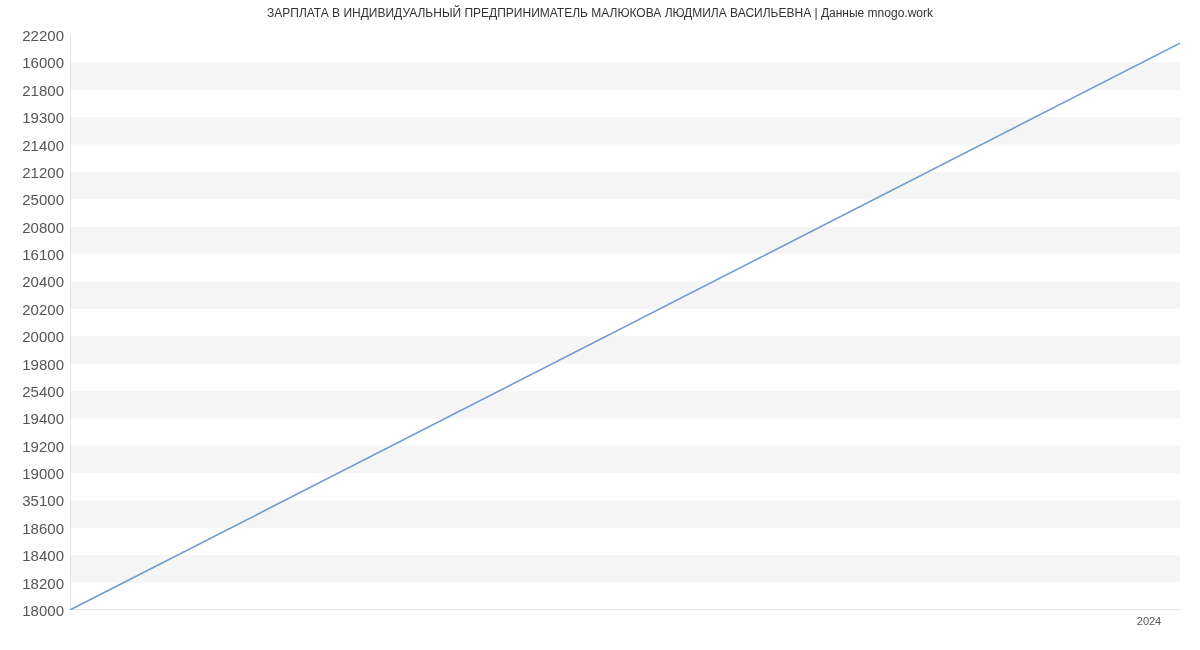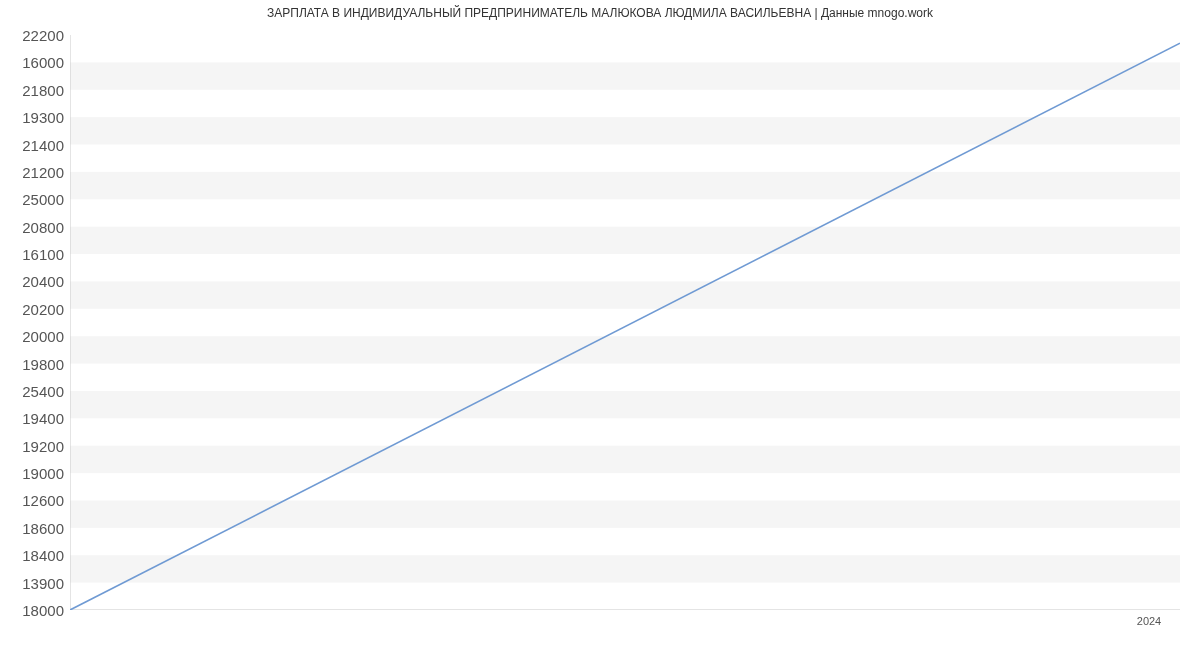--- a/index.html
+++ b/index.html
@@ -109,24 +109,24 @@
         <line x1="-5" x2="0" y1="54.7619047619047" y2="54.7619047619047" class="tick-line"></line>
         <line x1="-5" x2="0" y1="27.380952380952408" y2="27.380952380952408" class="tick-line"></line>
         <line x1="-5" x2="0" y1="0" y2="0" class="tick-line"></line>
         <line x1="0" x2="0" y1="575" y2="580" class="tick-line"></line>
         <line x1="1110" x2="1110" y1="575" y2="580" class="tick-line"></line>
         <path d="M0 575 L1110 8.214285714285666" class="series-line" style="stroke: rgb(111, 154, 211);"></path>
       </svg>
   </div>
   <div id="labels">
       <div class="y-tick-label" style="top: 610px;">18000</div>
-      <div class="y-tick-label" style="top: 582.619px;">13900</div>
+      <div class="y-tick-label" style="top: 582.619px;">18200</div>
       <div class="y-tick-label" style="top: 555.238px;">18400</div>
       <div class="y-tick-label" style="top: 527.857px;">18600</div>
-      <div class="y-tick-label" style="top: 500.476px;">12600</div>
+      <div class="y-tick-label" style="top: 500.476px;">35100</div>
       <div class="y-tick-label" style="top: 473.095px;">19000</div>
       <div class="y-tick-label" style="top: 445.714px;">19200</div>
       <div class="y-tick-label" style="top: 418.333px;">19400</div>
       <div class="y-tick-label" style="top: 390.952px;">25400</div>
       <div class="y-tick-label" style="top: 363.571px;">19800</div>
       <div class="y-tick-label" style="top: 336.19px;">20000</div>
       <div class="y-tick-label" style="top: 308.81px;">20200</div>
       <div class="y-tick-label" style="top: 281.429px;">20400</div>
       <div class="y-tick-label" style="top: 254.048px;">16100</div>
       <div class="y-tick-label" style="top: 226.667px;">20800</div>

